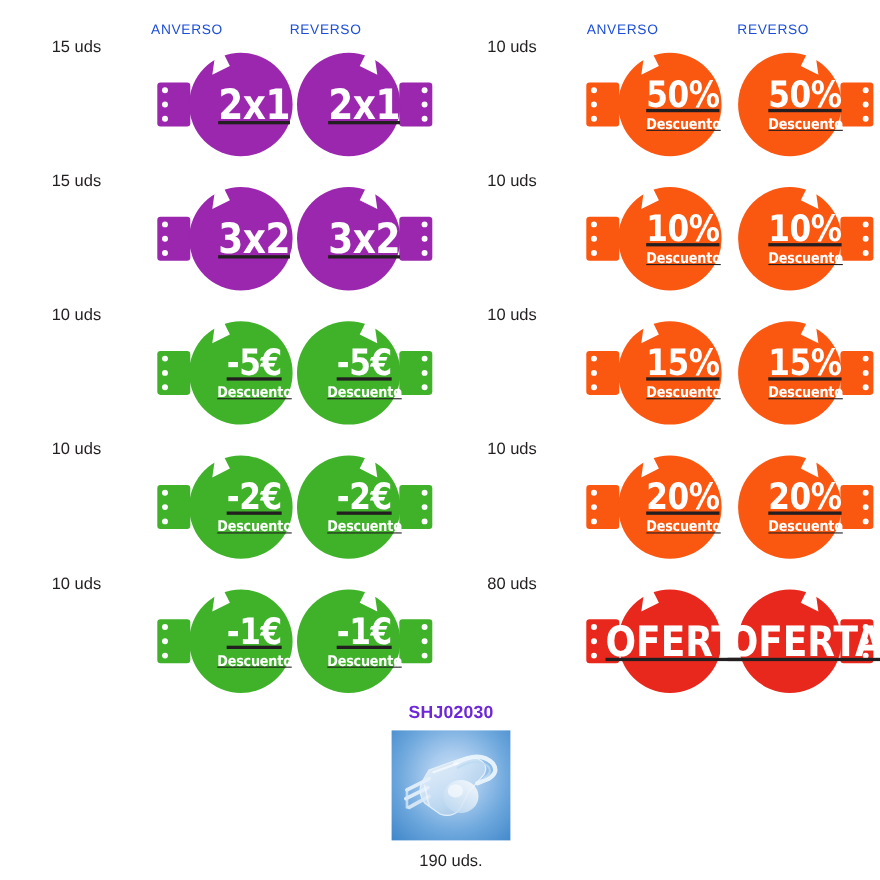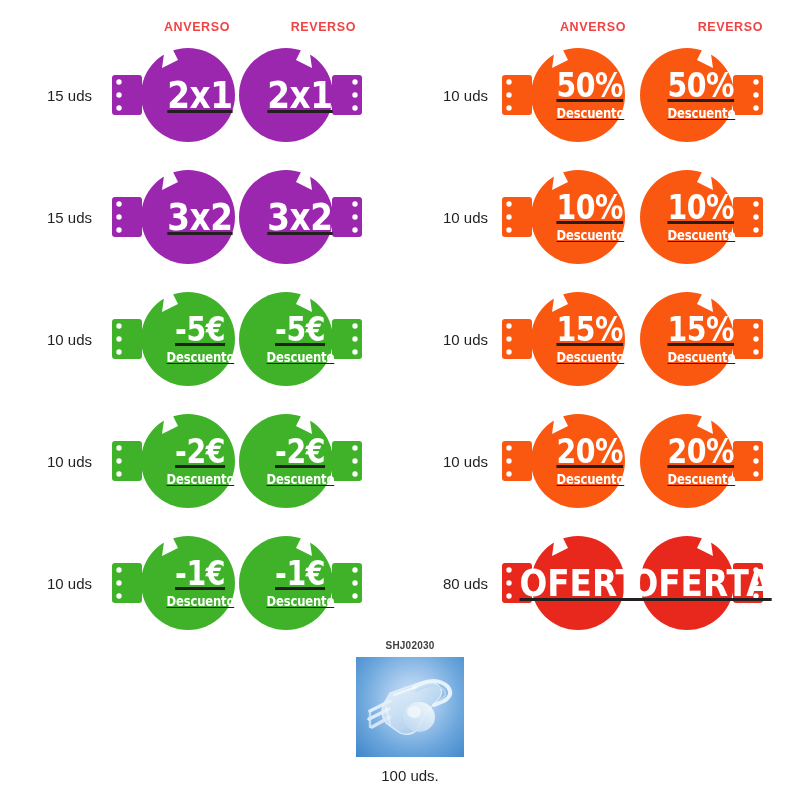--- a/index.html
+++ b/index.html
@@ -31,38 +31,39 @@
   .group.right { left: 400px; width: 400px; }
 
   .col-headers {
     position: relative;
     height: 34px;
   }
   .col-header {
     position: absolute;
     top: 20px;
     font-size: 12.5px;
-    font-weight: bold;
+    font-weight: normal;
     letter-spacing: 0.6px;
-    color: #ef4444;
-    text-align: right;
+    color: #1d4ed8;
+    text-align: center;
     width: 120px;
     transform: translate(-50%, 0);
   }
   .group.left  .col-header.anverso { left: 170px; }
   .group.left  .col-header.reverso { left: 296px; }
   .group.right .col-header.anverso { left: 166px; }
   .group.right .col-header.reverso { left: 303px; }
 
   
   .row {
     position: relative;
     height: 122px;
     display: flex;
-    align-items: center;
+    align-items: flex-start;
+    gap: 31px;
   }
 
   .qty {
     width: 92px;
     text-align: right;
     padding-right: 10px;
     font-size: 15px;
     color: #231f20;
     font-family: "Liberation Sans", sans-serif;
     flex: 0 0 auto;
@@ -136,23 +137,23 @@
 
   
   .product {
     position: absolute;
     left: 330px;
     top: 640px;
     width: 160px;
     text-align: center;
   }
   .product-code {
-    font-size: 10px;
+    font-size: 16px;
     font-weight: bold;
-    color: #404040;
+    color: #6d28d9;
     margin-bottom: 6px;
     letter-spacing: 0.2px;
   }
   .product-photo {
     width: 108px;
     height: 100px;
     margin: 0 auto;
     position: relative;
     overflow: hidden;
     background: radial-gradient(ellipse at 52% 42%, #cfe2f7 0%, #a9cbee 28%, #6ea8dd 62%, #3f86c9 100%);
@@ -678,16 +679,16 @@
 
         <path d="M34 44 L14 54" stroke="#e4f0fb" stroke-width="3.4" stroke-linecap="round" opacity="0.95"></path>
         <path d="M33 52 L13 62" stroke="#e4f0fb" stroke-width="3.4" stroke-linecap="round" opacity="0.95"></path>
         <path d="M34 60 L16 70" stroke="#dceaf8" stroke-width="3.4" stroke-linecap="round" opacity="0.9"></path>
         <path d="M14 54 L14 70" stroke="#d7e8f7" stroke-width="2.4" stroke-linecap="round" opacity="0.8"></path>
 
         <path d="M38 38 L60 30" stroke="#ffffff" stroke-width="2" opacity="0.6" stroke-linecap="round"></path>
         <path d="M30 50 L34 68" stroke="#ffffff" stroke-width="1.6" opacity="0.45" stroke-linecap="round"></path>
       </svg>
     </div>
-    <div class="product-qty">100 uds.</div>
+    <div class="product-qty">190 uds.</div>
   </div>
 
 </div>
 
 </body></html>

